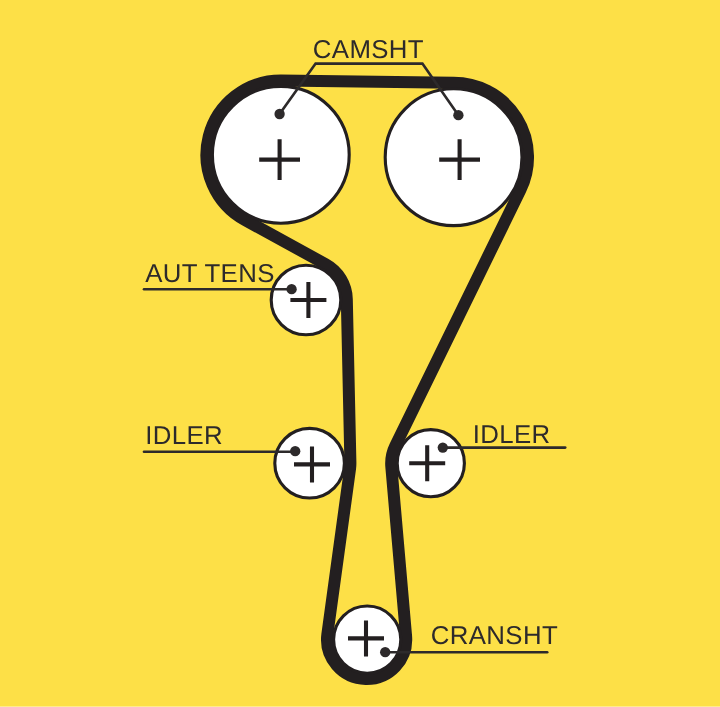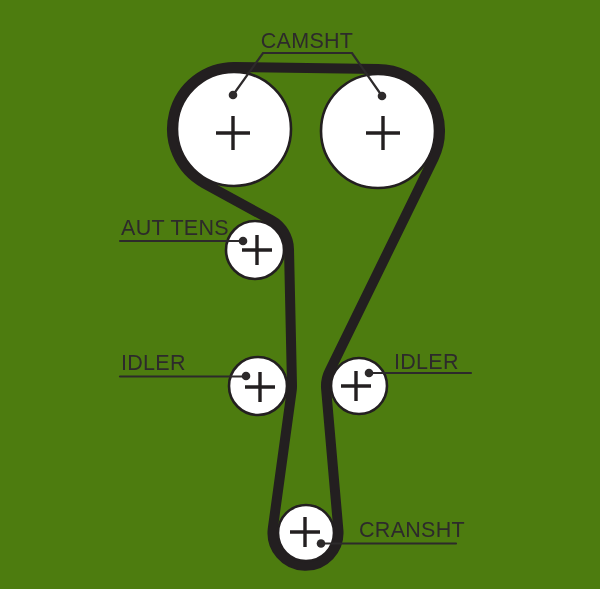--- a/index.html
+++ b/index.html
@@ -4,21 +4,21 @@
 <style>
   html, body {
     margin: 0;
     padding: 0;
     background: #ffffff;
   }
   .stage {
     position: relative;
     width: 600px;
     height: 589px;
-    background: #4d7c0f;
+    background: #fde047;
     overflow: hidden;
   }
   svg {
     display: block;
   }
   .belt {
     fill: none;
     stroke-width: 10;
     stroke-linejoin: round;
   }

